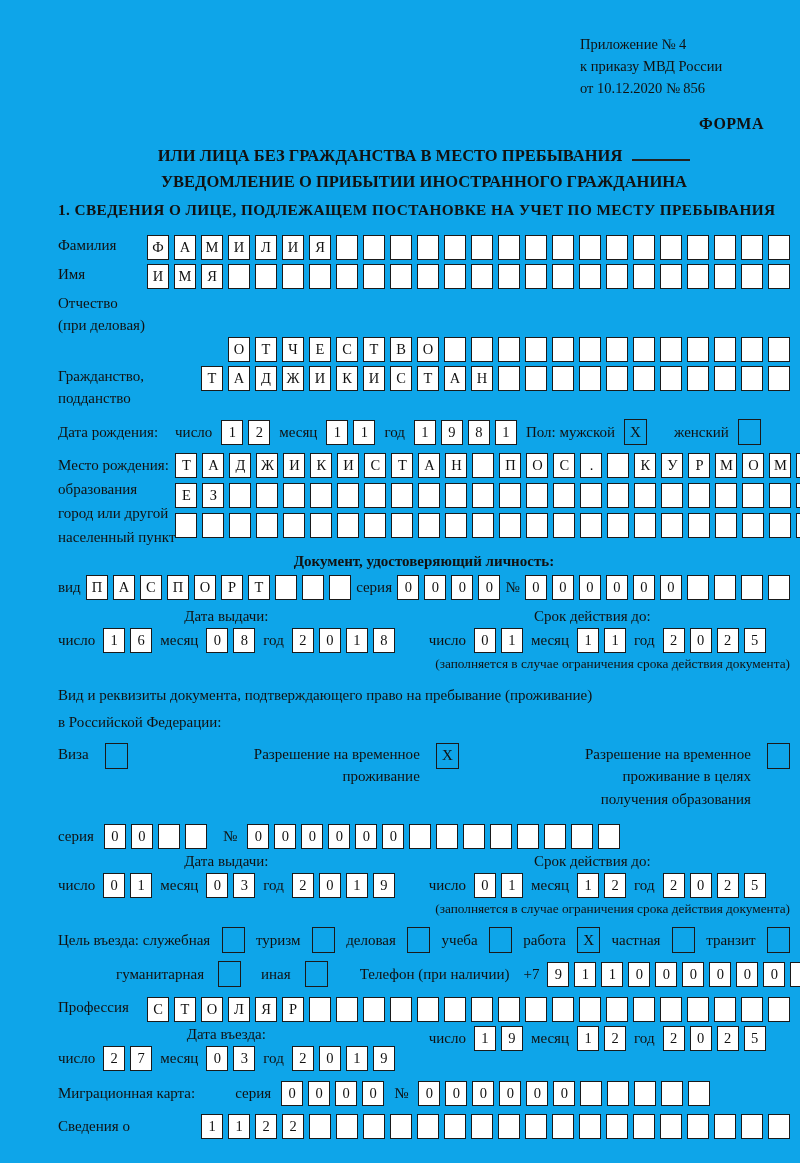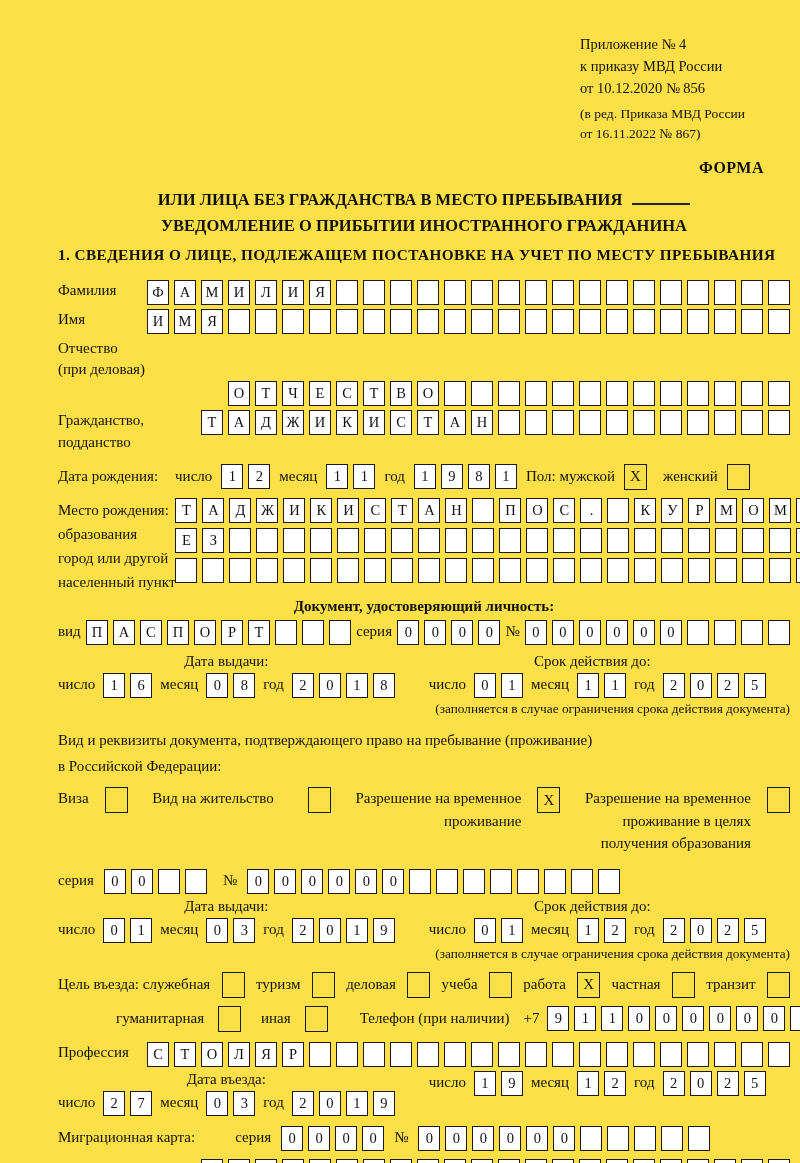--- a/index.html
+++ b/index.html
@@ -1,18 +1,18 @@
 <!DOCTYPE html>
 <html><head>
 <meta charset="utf-8">
 <style>
   * { margin:0; padding:0; box-sizing:border-box; }
   html,body { background:#888; }
   .page {
-    width:800px; height:1163px; margin:0 auto; background:#fde047; color:#111;
+    width:800px; height:1163px; margin:0 auto; background:#0ea5e9; color:#111;
     font-family:"Liberation Serif","DejaVu Serif",serif;
     padding:34px 10px 16px 58px; overflow:hidden; position:relative;
   }
   .appendix { margin-left:auto; width:210px; font-size:14.5px; line-height:1.5; }
   .appendix .edition { font-size:13.5px; margin-top:5px; line-height:1.45; }
   .form-label { text-align:right; font-weight:bold; font-size:16px; margin:16px 26px 6px 0; letter-spacing:.5px; }
   .title { text-align:center; font-weight:bold; font-size:16.5px; line-height:1.55; margin-top:10px; }
   .blank-line { display:inline-block; width:58px; border-bottom:2.2px solid #222; height:13px; margin-left:10px; }
   .section-heading { font-weight:bold; font-size:15.3px; letter-spacing:.4px; margin:7px 0 16px; white-space:nowrap; }
 
@@ -56,24 +56,20 @@
 </style>
 </head>
 <body>
 
 <div class="page">
 
   <div class="appendix">
     <div>Приложение № 4</div>
     <div>к приказу МВД России</div>
     <div>от 10.12.2020 № 856</div>
-    <div class="edition">
-      <div>(в ред. Приказа МВД России</div>
-      <div>от 16.11.2022 № 867)</div>
-    </div>
   </div>
 
   <div class="form-label">ФОРМА</div>
 
   <div class="title">
     <div><span>ИЛИ ЛИЦА БЕЗ ГРАЖДАНСТВА В МЕСТО ПРЕБЫВАНИЯ</span><span class="blank-line"></span></div>
     <div>УВЕДОМЛЕНИЕ О ПРИБЫТИИ ИНОСТРАННОГО ГРАЖДАНИНА</div>
   </div>
 
   <div class="section-heading">1. СВЕДЕНИЯ О ЛИЦЕ, ПОДЛЕЖАЩЕМ ПОСТАНОВКЕ НА УЧЕТ ПО МЕСТУ ПРЕБЫВАНИЯ</div>
@@ -213,21 +209,21 @@
       </span>
     <span class="lbl">год</span>
     <span class="cells-sm">
         <span class="cell">1</span>
         <span class="cell">9</span>
         <span class="cell">8</span>
         <span class="cell">1</span>
       </span>
     <span class="lbl">Пол: мужской</span>
     <span class="chk">X</span>
-    <span class="lbl" style="margin-left:7px;">женский</span>
+    <span class="lbl" style="margin-left:18px;">женский</span>
     <span class="chk"></span>
   </div>
 
   <div class="bp-block">
     <div class="bp-label">
       <span>Место рождения:</span><br>
       <span>образования</span><br>
       <span>город или другой</span><br>
       <span>населенный пункт</span>
     </div>
@@ -403,24 +399,20 @@
     <div>Вид и реквизиты документа, подтверждающего право на пребывание (проживание)</div>
     <div>в Российской Федерации:</div>
   </div>
 
   <div class="permit-row">
     <div class="permit-item">
       <span class="txt">Виза</span>
       <span class="chk"></span>
     </div>
     <div class="permit-item">
-      <span class="txt">Вид на жительство</span>
-      <span class="chk" style="margin-left:18px;"></span>
-    </div>
-    <div class="permit-item">
       <span class="txt center">
         <span>Разрешение на временное</span><br>
         <span>проживание</span>
       </span>
       <span class="chk">X</span>
     </div>
     <div class="permit-item">
       <span class="txt center">
         <span>Разрешение на временное</span><br>
         <span>проживание в целях</span><br>

